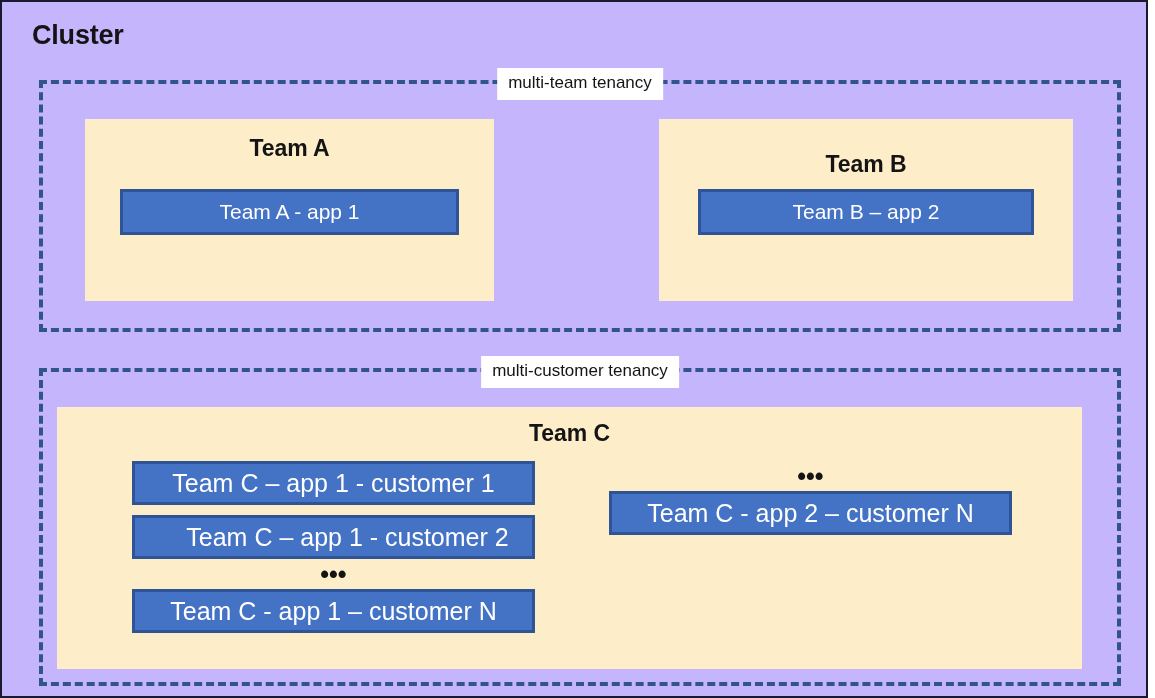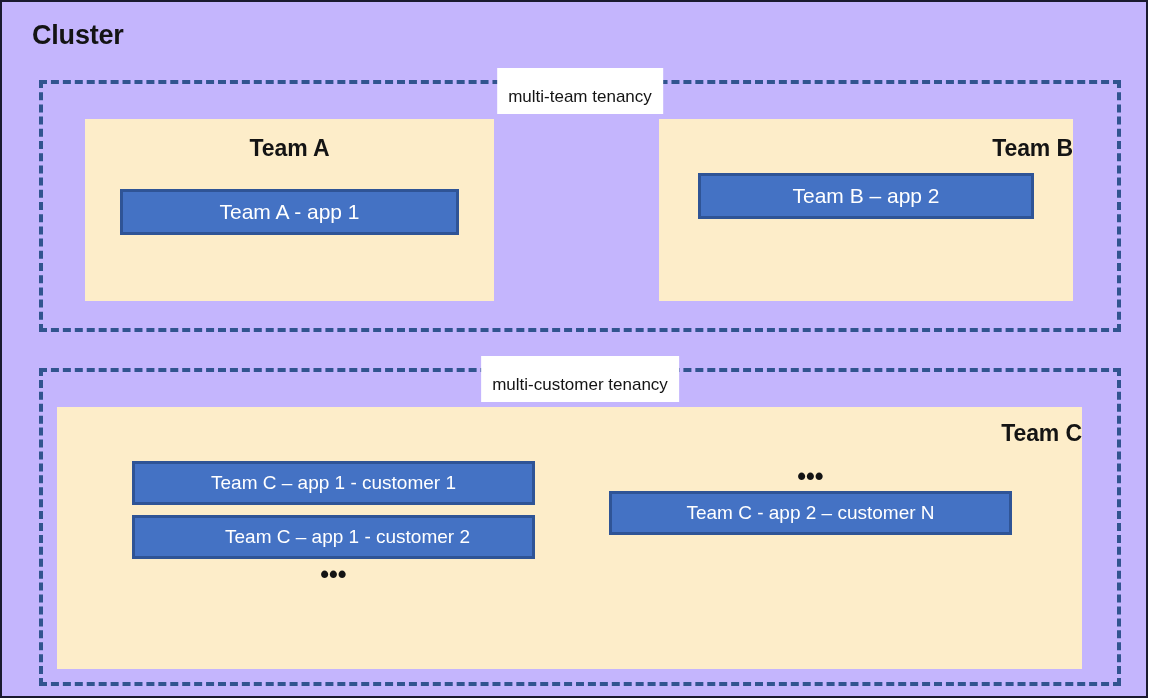--- a/index.html
+++ b/index.html
@@ -49,21 +49,21 @@
     width: 1082px;
     height: 318px;
   }
 
   .zone-label {
     position: absolute;
     background: #ffffff;
     color: #141414;
     font-size: 17px;
     line-height: 1.45;
-    padding: 17px 11px 4px 11px;
+    padding: 3px 11px 4px 11px;
     white-space: nowrap;
     top: -16px;
     left: 50%;
     transform: translateX(-50%);
   }
 
   
   .team-panel {
     position: absolute;
     background: #fdedc9;
@@ -84,44 +84,44 @@
     height: 182px;
   }
   #team-a .team-title { margin-top: 16px; }
 
   #team-b {
     left: 657px;
     top: 117px;
     width: 414px;
     height: 182px;
   }
-  #team-b .team-title { margin-top: 16px; text-align: right; }
+  #team-b .team-title { margin-top: 32px; }
 
   #team-c {
     left: 55px;
     top: 405px;
     width: 1025px;
     height: 262px;
   }
-  #team-c .team-title { margin-top: 13px; text-align: right; }
+  #team-c .team-title { margin-top: 13px; }
 
   
   .app-box {
     background: #4472c4;
     border: 3px solid #2f5496;
     color: #ffffff;
     font-size: 21px;
     display: flex;
     align-items: center;
     justify-content: center;
     height: 46px;
     white-space: nowrap;
   }
 
-  .app-box.small { font-size: 19px; height: 44px; }
+  .app-box.small { font-size: 25px; height: 44px; }
 
   #team-a .app-list {
     margin: 27px 35px 0 35px;
     text-align: right;
   }
 
   #team-b .app-list {
     margin: 11px 39px 0 39px;
   }
   #team-b .app-box + .app-box { margin-top: 2px; border-radius: 7px; }
@@ -178,20 +178,21 @@
 
   <div class="team-panel" id="team-c">
     <div class="team-title">Team C</div>
 
     <div class="teamc-columns">
 
       <div class="teamc-col">
         <div class="app-box small">Team C – app 1 - customer 1</div>
         <div class="app-box small">Team C – app 1 - customer 2</div>
         <div class="ellipsis">•••</div>
+        <div class="app-box small">Team C - app 1 – customer N</div>
       </div>
 
       <div class="teamc-col">
         <div class="ellipsis">•••</div>
         <div class="app-box small">Team C - app 2 – customer N</div>
       </div>
 
     </div>
   </div>
 

